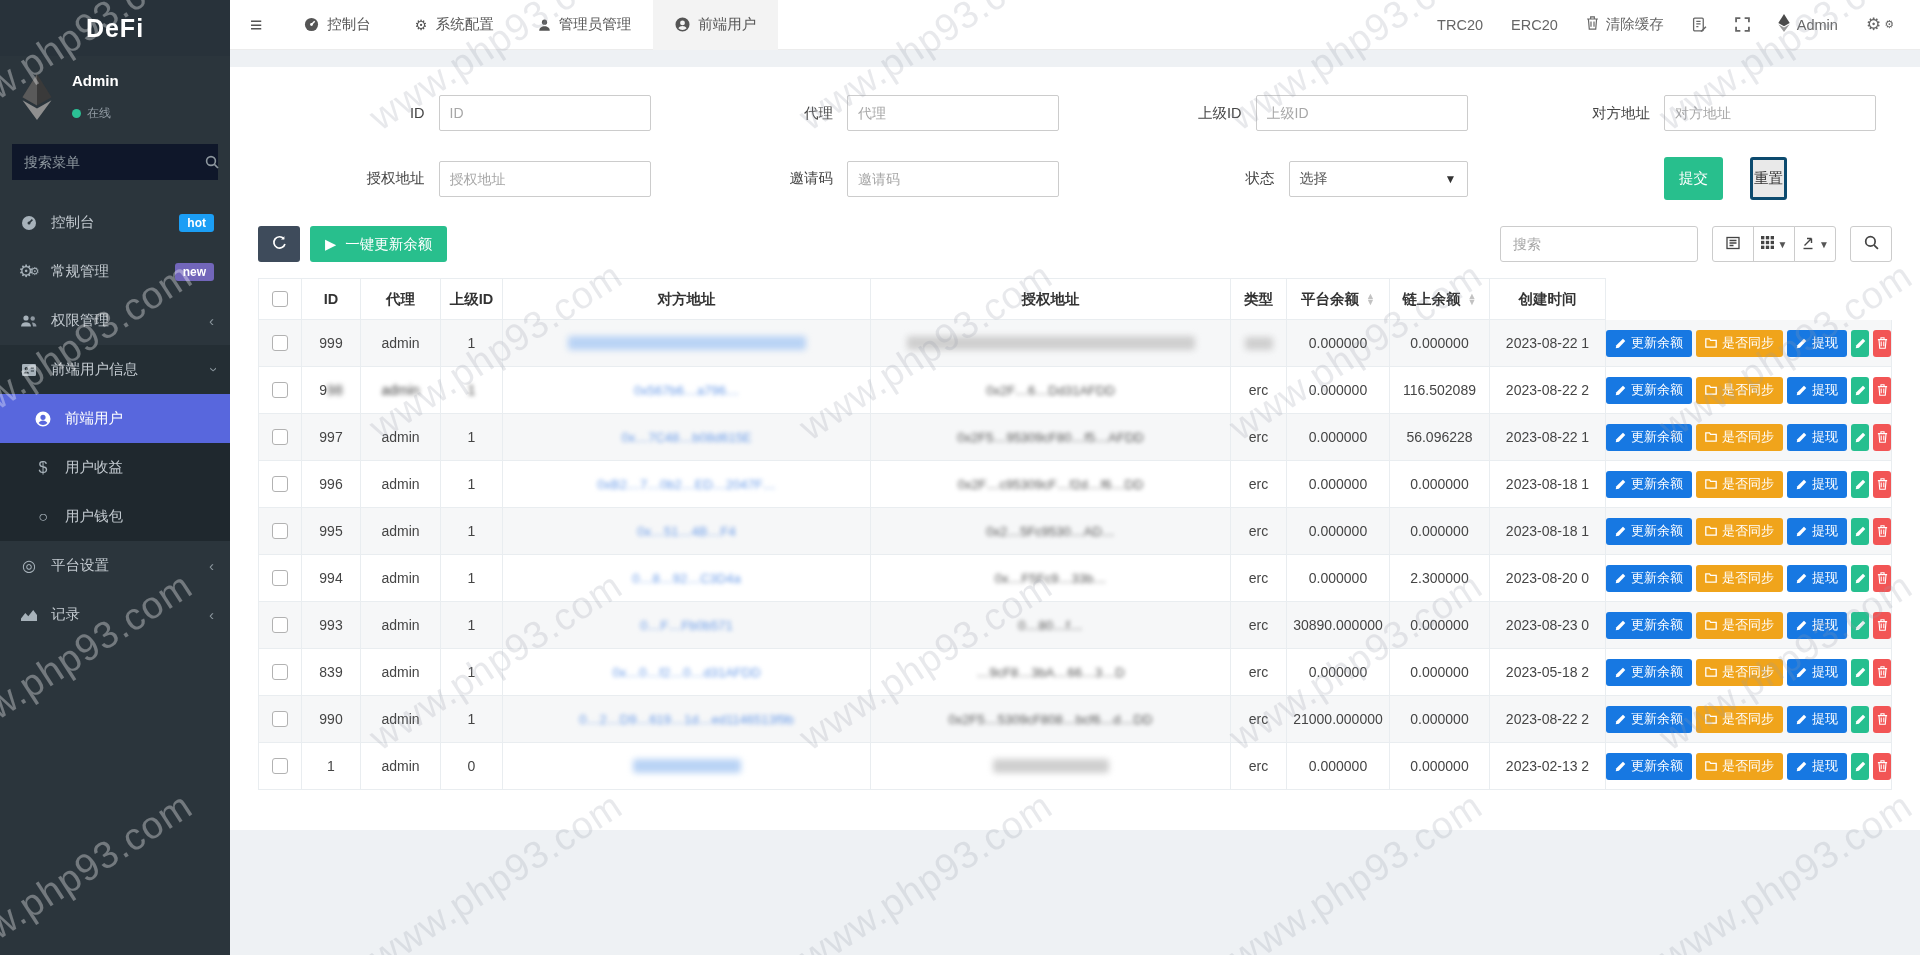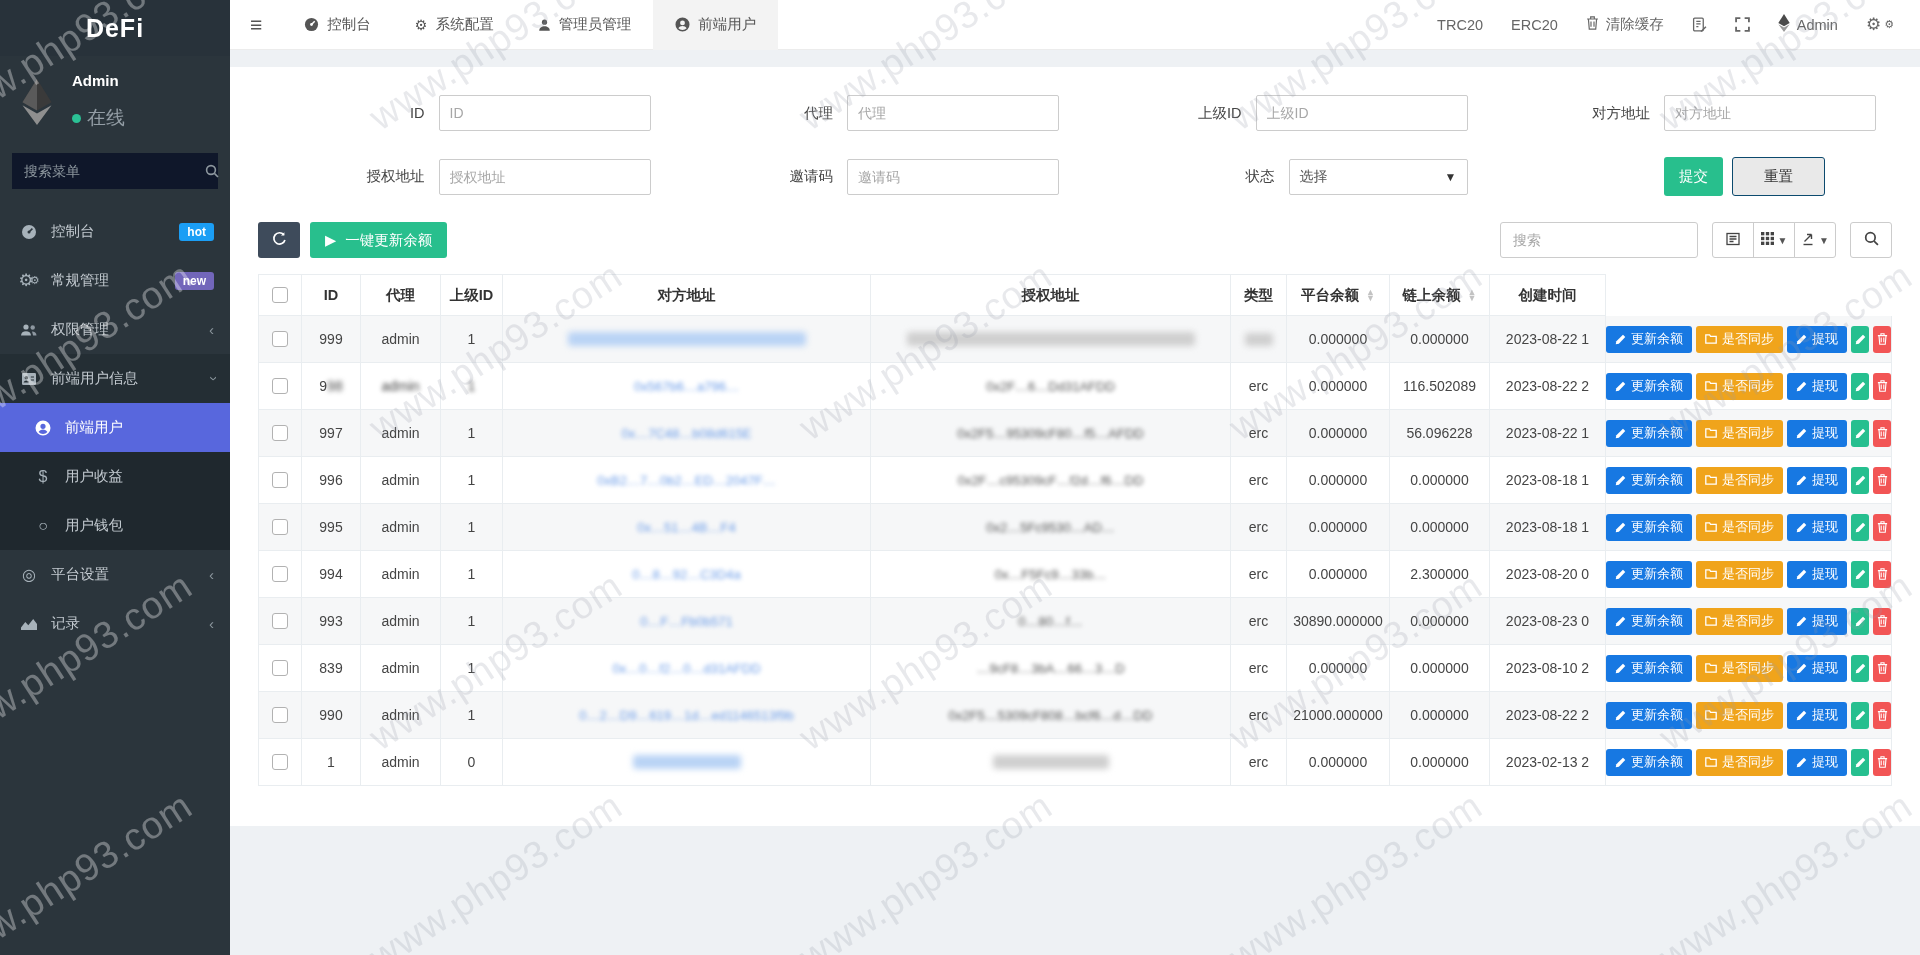--- a/index.html
+++ b/index.html
@@ -8,21 +8,21 @@
   
   #wm-layer{position:absolute;inset:0;z-index:60;pointer-events:none;overflow:hidden}
   .wm{position:absolute;font-size:38px;letter-spacing:1px;color:rgba(148,157,168,.22);transform:rotate(-33deg);white-space:nowrap}
   .wm-light{color:rgba(255,255,255,.34)}
   
   .sidebar{position:absolute;left:0;top:0;width:230px;height:955px;background:#2b353c;z-index:5;color:#c3cad0}
   .logo{height:56px;line-height:56px;text-align:center;color:#fff;font-size:25px;font-weight:bold;letter-spacing:1px;background:#28323a}
   .profile{display:flex;align-items:center;gap:12px;padding:16px 14px 8px}
   .avatar{width:46px;height:46px;display:flex;align-items:center;justify-content:center}
   .p-name{font-weight:bold;color:#fff;font-size:15px}
-  .p-status{font-size:19px;color:#939da5;display:flex;align-items:center;gap:6px;margin-top:16px}
+  .p-status{font-size:12px;color:#939da5;display:flex;align-items:center;gap:6px;margin-top:16px}
   .dot{width:9px;height:9px;border-radius:50%;background:#2bc195;display:inline-block}
   .side-search{margin:14px 12px 4px;background:#0f172a;border-radius:0;height:36px;display:flex;align-items:center;padding:12px 12px}
   .side-search input{flex:1;background:transparent;border:none;outline:none;color:#cfd6db;font-size:14px;font-family:inherit}
   .side-search input::placeholder{color:#8d979e}
   .side-search .sicon{color:#8d979e;flex:0 0 auto;display:flex}
   .menu{margin-top:18px}
   .m-item{height:49px;display:flex;align-items:center;padding:0 16px;font-size:14.5px;color:#c3cad0;cursor:pointer}
   .m-ico{width:26px;margin-right:9px;font-size:16px;color:#a7b2ba;text-align:center;display:flex;justify-content:center;align-items:center}
   .m-group{background:#242e34}
   .m-sub{background:#1f282e;padding-left:30px}
@@ -47,23 +47,23 @@
   .content{position:absolute;left:230px;top:50px;right:0;bottom:0;background:#eef1f4;overflow:hidden}
   .panel{margin-top:17px;background:#fff;padding:28px 28px 40px;min-height:740px}
   
   .f-grid{display:grid;grid-template-columns:repeat(4,1fr);row-gap:26px}
   .f-group{display:flex;align-items:center;justify-content:flex-end;gap:14px;padding-right:16px}
   .f-label{color:#444;font-size:14.5px;white-space:nowrap}
   .f-input{width:212px;height:36px;border:1px solid #ccc;border-radius:2px;padding:0 10px;font-size:14px;color:#333;font-family:inherit;outline:none;background:#fff}
   .f-input::placeholder{color:#a7a7a7}
   .f-select{width:179px;display:flex;align-items:center;justify-content:space-between;color:#555;cursor:pointer}
   .f-caret{color:#333;font-size:12px}
-  .f-btn-slot{width:212px;display:flex;gap:9px}
+  .f-btn-slot{width:212px;display:flex;gap:27px}
   .btn-submit{background:#28bf8d;color:#fff;border:none;border-radius:3px;padding:9px 15px;font-size:14.5px;font-family:inherit;cursor:pointer}
-  .btn-reset{background:#e9e9e9;color:#333;border:1px solid #0c4a6e;border-radius:3px;padding:9px 31px;font-size:14.5px;font-family:inherit;cursor:pointer}
+  .btn-reset{background:#e9e9e9;color:#333;border:3px solid #0c4a6e;border-radius:3px;padding:9px 1px;font-size:14.5px;font-family:inherit;cursor:pointer}
   
   .gt{display:flex;align-items:center;margin-top:26px}
   .btn-refresh{width:42px;height:36px;background:#3e4b5b;border:none;border-radius:3px;color:#fff;display:flex;align-items:center;justify-content:center;cursor:pointer;margin-right:10px}
   .btn-green{height:36px;background:#28bf8d;color:#fff;border:none;border-radius:3px;padding:0 15px;display:flex;align-items:center;gap:9px;font-size:14.5px;font-family:inherit;cursor:pointer}
   .gt-right{margin-left:auto;display:flex;align-items:center}
   .search-inp{width:198px;height:36px;border:1px solid #ccc;border-radius:3px;padding:0 12px;font-size:14px;font-family:inherit;outline:none}
   .search-inp::placeholder{color:#a7a7a7}
   .tool-group{display:flex;margin-left:14px}
   .tool-btn{min-width:42px;height:36px;border:1px solid #ccc;background:#fff;display:flex;align-items:center;justify-content:center;gap:4px;color:#444;cursor:pointer}
   .tool-group .tool-btn + .tool-btn{margin-left:-1px}
@@ -948,21 +948,21 @@
             <div class="cell c6">
               <span class="">erc</span>
             </div>
             <div class="cell c7">
               <span class="">0.000000</span>
             </div>
             <div class="cell c8">
               <span class="">0.000000</span>
             </div>
             <div class="cell c9">
-              <span class="">2023-08-10 2</span>
+              <span class="">2023-05-18 2</span>
             </div>
             <div class="cell c10 action-cell">
               <button class="ab ab-blue">
                 <span class="bic">
                   <svg width="11" height="11" viewBox="0 0 12 12" fill="#fff">
                     <path d="M8.7.8l2.5 2.5L4.2 10.5.8 11.2 1.5 7.8z"></path>
                   </svg>
                 </span>
                 <span>更新余额</span>
               </button>

